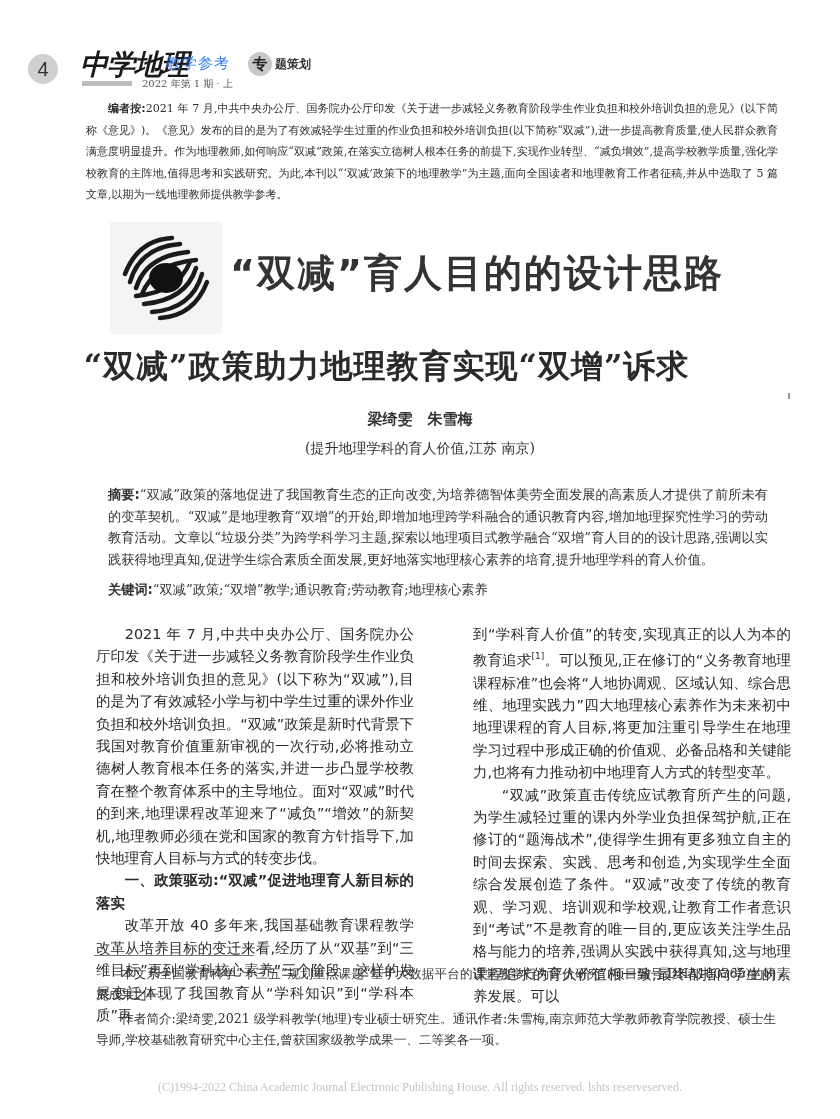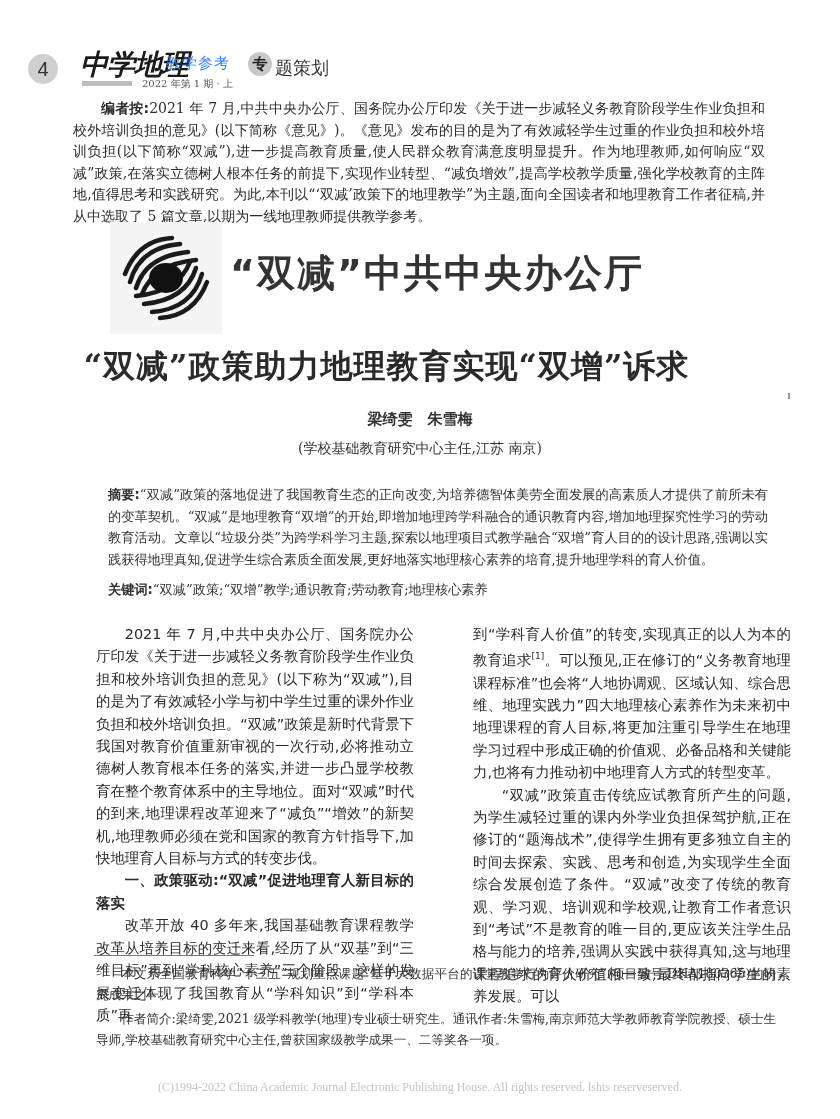--- a/index.html
+++ b/index.html
@@ -20,24 +20,24 @@
     font-family: "DejaVu Serif", serif; letter-spacing: -1px; font-style: italic;
   }
   .mag-sub { left: 166px; top: 54px; font-size: 15px; color: #3b82f6; letter-spacing: 1px; }
   .mag-bar { left: 82px; top: 81px; width: 50px; height: 5px; background: #bdbdbd; }
   .mag-issue { left: 142px; top: 77px; font-size: 10px; color: #555; }
   .col-badge {
     left: 248px; top: 52px; width: 24px; height: 24px; border-radius: 50%;
     background: #c8c8c8; color: #222; font-weight: bold; font-size: 15px;
     line-height: 24px; text-align: center;
   }
-  .col-label { left: 275px; top: 56px; font-size: 18px; font-weight: normal; color: #333; }
+  .col-label { left: 275px; top: 56px; font-size: 12px; font-weight: bold; color: #333; }
 
   .editor-note {
-    left: 73px; top: 98px; width: 692px; font-size: 14px; line-height: 21.5px;
+    left: 86px; top: 98px; width: 692px; font-size: 11px; line-height: 21.5px;
     text-indent: 2em; text-align: justify; font-family: "DejaVu Serif", serif; color: #2c2c2c;
   }
   .editor-note b { font-family: "DejaVu Sans", sans-serif; font-weight: bold; }
 
   .logo-box { left: 110px; top: 222px; width: 112px; height: 112px; background: #f4f4f4; }
   .topic-title {
     left: 230px; top: 248px; font-family: "DejaVu Sans", sans-serif; font-weight: bold;
     font-size: 38px; color: #333; letter-spacing: 2px;
   }
   .article-title {
@@ -98,25 +98,25 @@
       <path d="M26 66 Q36 34 78 30"></path>
       <path d="M32 72 Q44 42 86 38"></path>
       <path d="M92 52 Q82 87 42 90"></path>
       <path d="M97 60 Q84 94 50 96"></path>
       <path d="M86 46 Q76 78 34 82"></path>
       <path d="M80 40 Q68 70 26 74"></path>
     </g>
     <ellipse cx="56" cy="56" rx="17" ry="15" fill="#111"></ellipse>
   </svg>
 </div>
-<div class="abs topic-title">“双减”中共中央办公厅</div>
+<div class="abs topic-title">“双减”育人目的的设计思路</div>
 
 <div class="abs article-title">“双减”政策助力地理教育实现“双增”诉求</div>
 <div class="abs authors">梁绮雯　朱雪梅</div>
-<div class="abs affil">(学校基础教育研究中心主任,江苏 南京)</div>
+<div class="abs affil">(提升地理学科的育人价值,江苏 南京)</div>
 
 <div class="abs abstract">
   <b>摘要:</b><span>“双减”政策的落地促进了我国教育生态的正向改变,为培养德智体美劳全面发展的高素质人才提供了前所未有的变革契机。“双减”是地理教育“双增”的开始,即增加地理跨学科融合的通识教育内容,增加地理探究性学习的劳动教育活动。文章以“垃圾分类”为跨学科学习主题,探索以地理项目式教学融合“双增”育人目的的设计思路,强调以实践获得地理真知,促进学生综合素质全面发展,更好地落实地理核心素养的培育,提升地理学科的育人价值。</span>
 </div>
 <div class="abs keywords">
   <b>关键词:</b><span>“双减”政策;“双增”教学;通识教育;劳动教育;地理核心素养</span>
 </div>
 
 <div class="abs col col-left">
   <p>2021 年 7 月,中共中央办公厅、国务院办公厅印发《关于进一步减轻义务教育阶段学生作业负担和校外培训负担的意见》(以下称为“双减”),目的是为了有效减轻小学与初中学生过重的课外作业负担和校外培训负担。“双减”政策是新时代背景下我国对教育价值重新审视的一次行动,必将推动立德树人教育根本任务的落实,并进一步凸显学校教育在整个教育体系中的主导地位。面对“双减”时代的到来,地理课程改革迎来了“减负”“增效”的新契机,地理教师必须在党和国家的教育方针指导下,加快地理育人目标与方式的转变步伐。</p>

